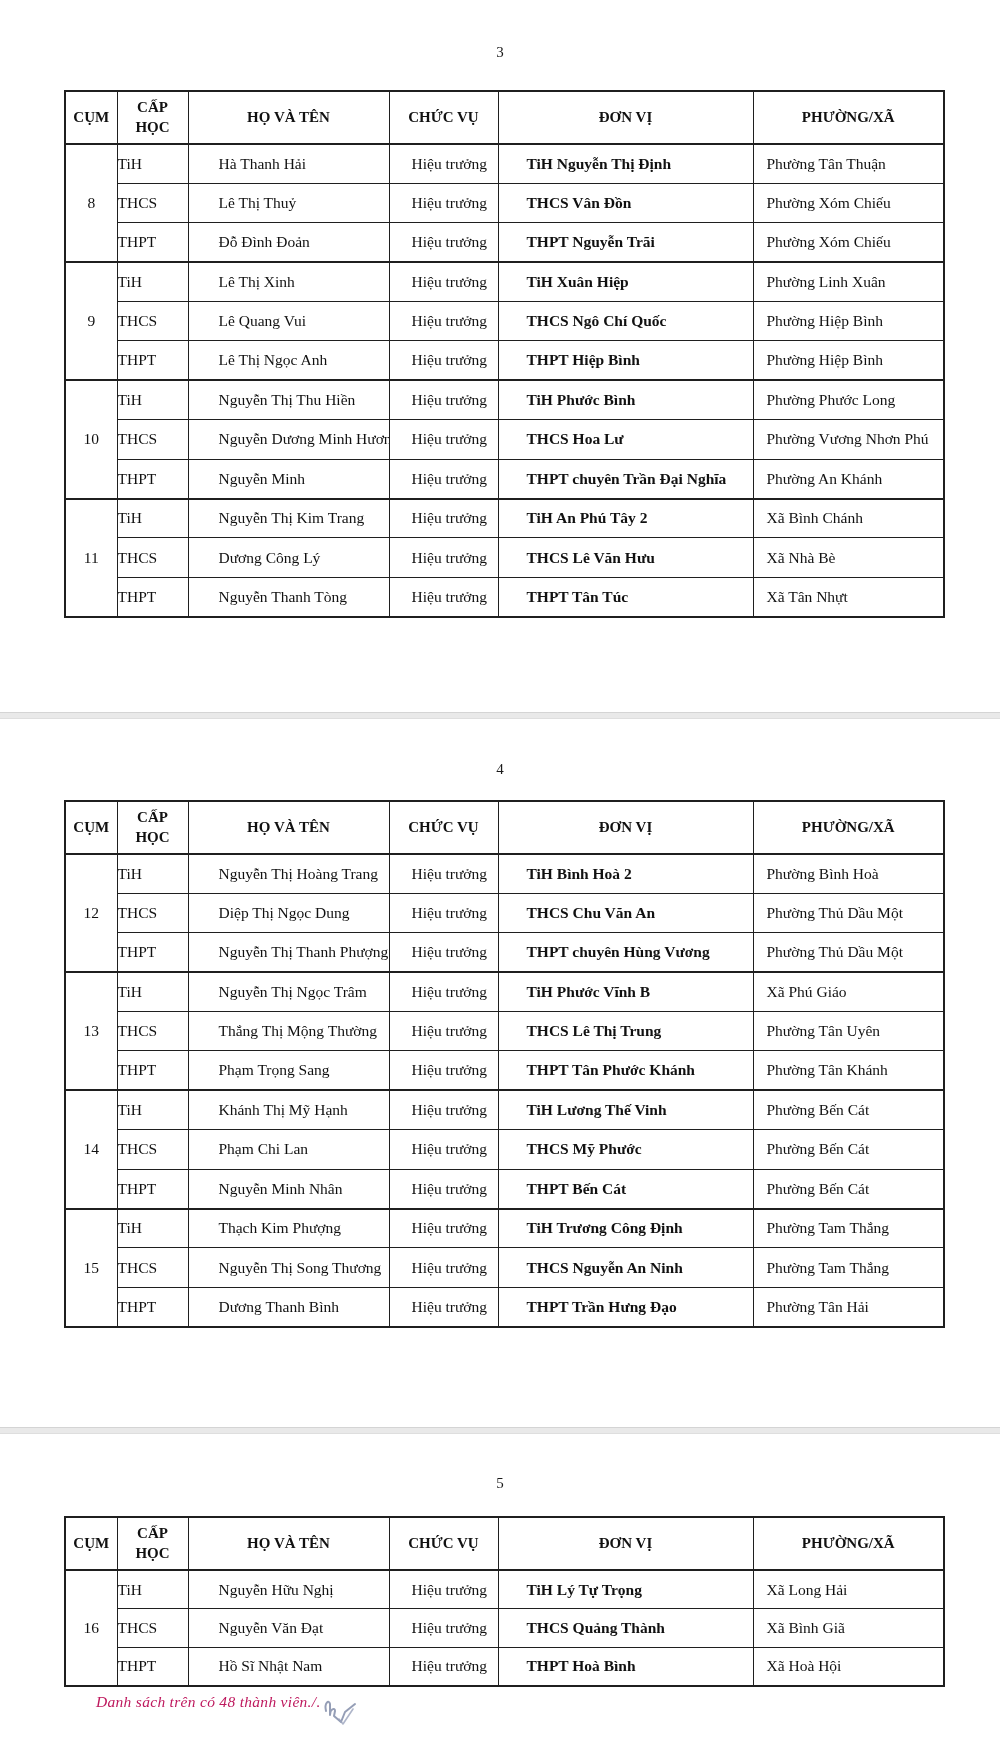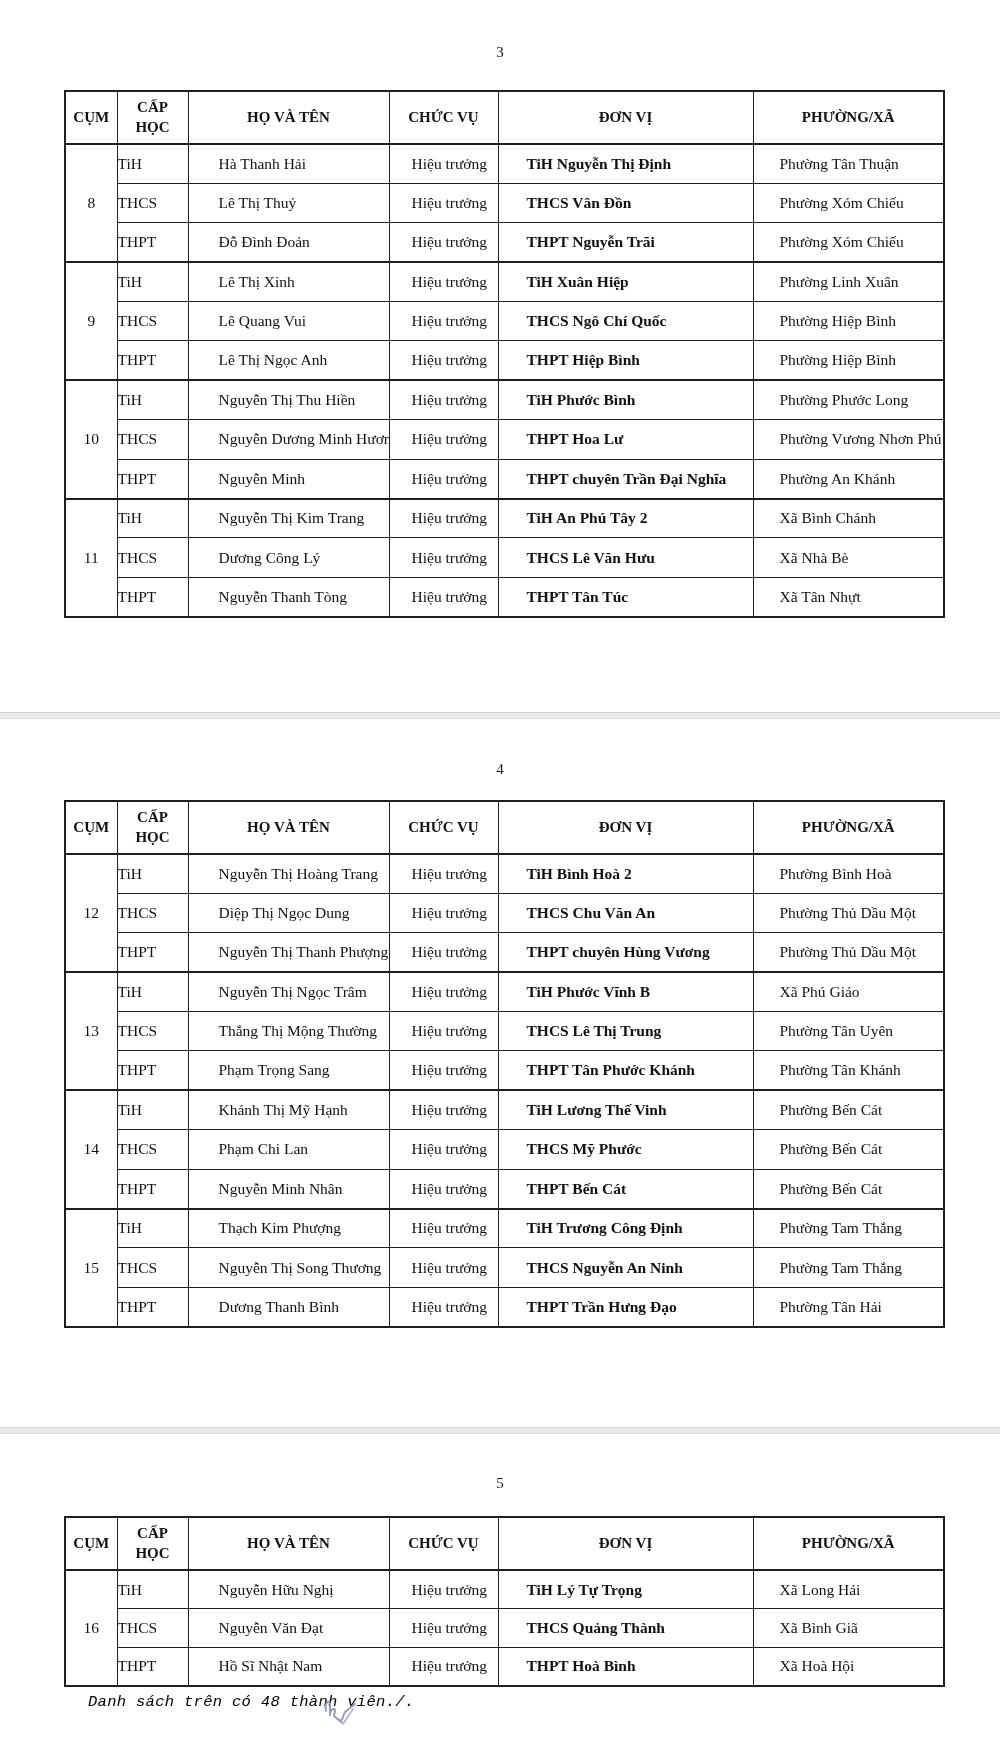--- a/index.html
+++ b/index.html
@@ -38,32 +38,32 @@
   td{
     border:1.5px solid #1f1f1f;font-size:15.5px;vertical-align:middle;
     padding:2px 4px 2px 10px;overflow:hidden;white-space:nowrap;
   }
   tr.cluster-start td{border-top:2px solid #1f1f1f;}
   td.c-cum{text-align:center;padding:0;font-size:15.5px;}
   td.c-cap{padding-left:0;}
   td.c-name{padding-left:30px;}
   td.c-role{padding-left:22px;}
   td.c-unit{padding-left:28px;font-weight:bold;}
-  td.c-ward{padding-left:26px;}
+  td.c-ward{padding-left:13px;}
 
   .pbreak{
     position:absolute;left:0;width:1000px;height:7px;background:#e9e9e9;
     border-top:1px solid #d4d4d4;border-bottom:1px solid #dedede;box-sizing:border-box;
   }
   #pb-0{top:712px}
   #pb-1{top:1427px}
 
   .footnote{
-    position:absolute;left:88px;top:1693px;
-    font-style:italic;font-size:15.5px;color:#000000;letter-spacing:0.3px;font-family:Liberation Mono, monospace;
+    position:absolute;left:96px;top:1693px;
+    font-style:italic;font-size:15.5px;color:#be185d;letter-spacing:0.3px;
   }
   .signature{position:absolute;left:322px;top:1695px;}
 </style>
 </head>
 <body>
 
 <div class="canvas">
 
   <div class="pagenum" id="pn-0">3</div>
   <div class="tblhost" id="t-0">
@@ -136,21 +136,21 @@
             <td class="c-cap">TiH</td>
             <td class="c-name">Nguyễn Thị Thu Hiền</td>
             <td class="c-role">Hiệu trưởng</td>
             <td class="c-unit">TiH Phước Bình</td>
             <td class="c-ward">Phường Phước Long</td>
           </tr>
           <tr>
             <td class="c-cap">THCS</td>
             <td class="c-name">Nguyễn Dương Minh Hương</td>
             <td class="c-role">Hiệu trưởng</td>
-            <td class="c-unit">THPT Hoa Lư</td>
+            <td class="c-unit">THCS Hoa Lư</td>
             <td class="c-ward">Phường Vương Nhơn Phú</td>
           </tr>
           <tr>
             <td class="c-cap">THPT</td>
             <td class="c-name">Nguyễn Minh</td>
             <td class="c-role">Hiệu trưởng</td>
             <td class="c-unit">THPT chuyên Trần Đại Nghĩa</td>
             <td class="c-ward">Phường An Khánh</td>
           </tr>
           <tr class="cluster-start">

